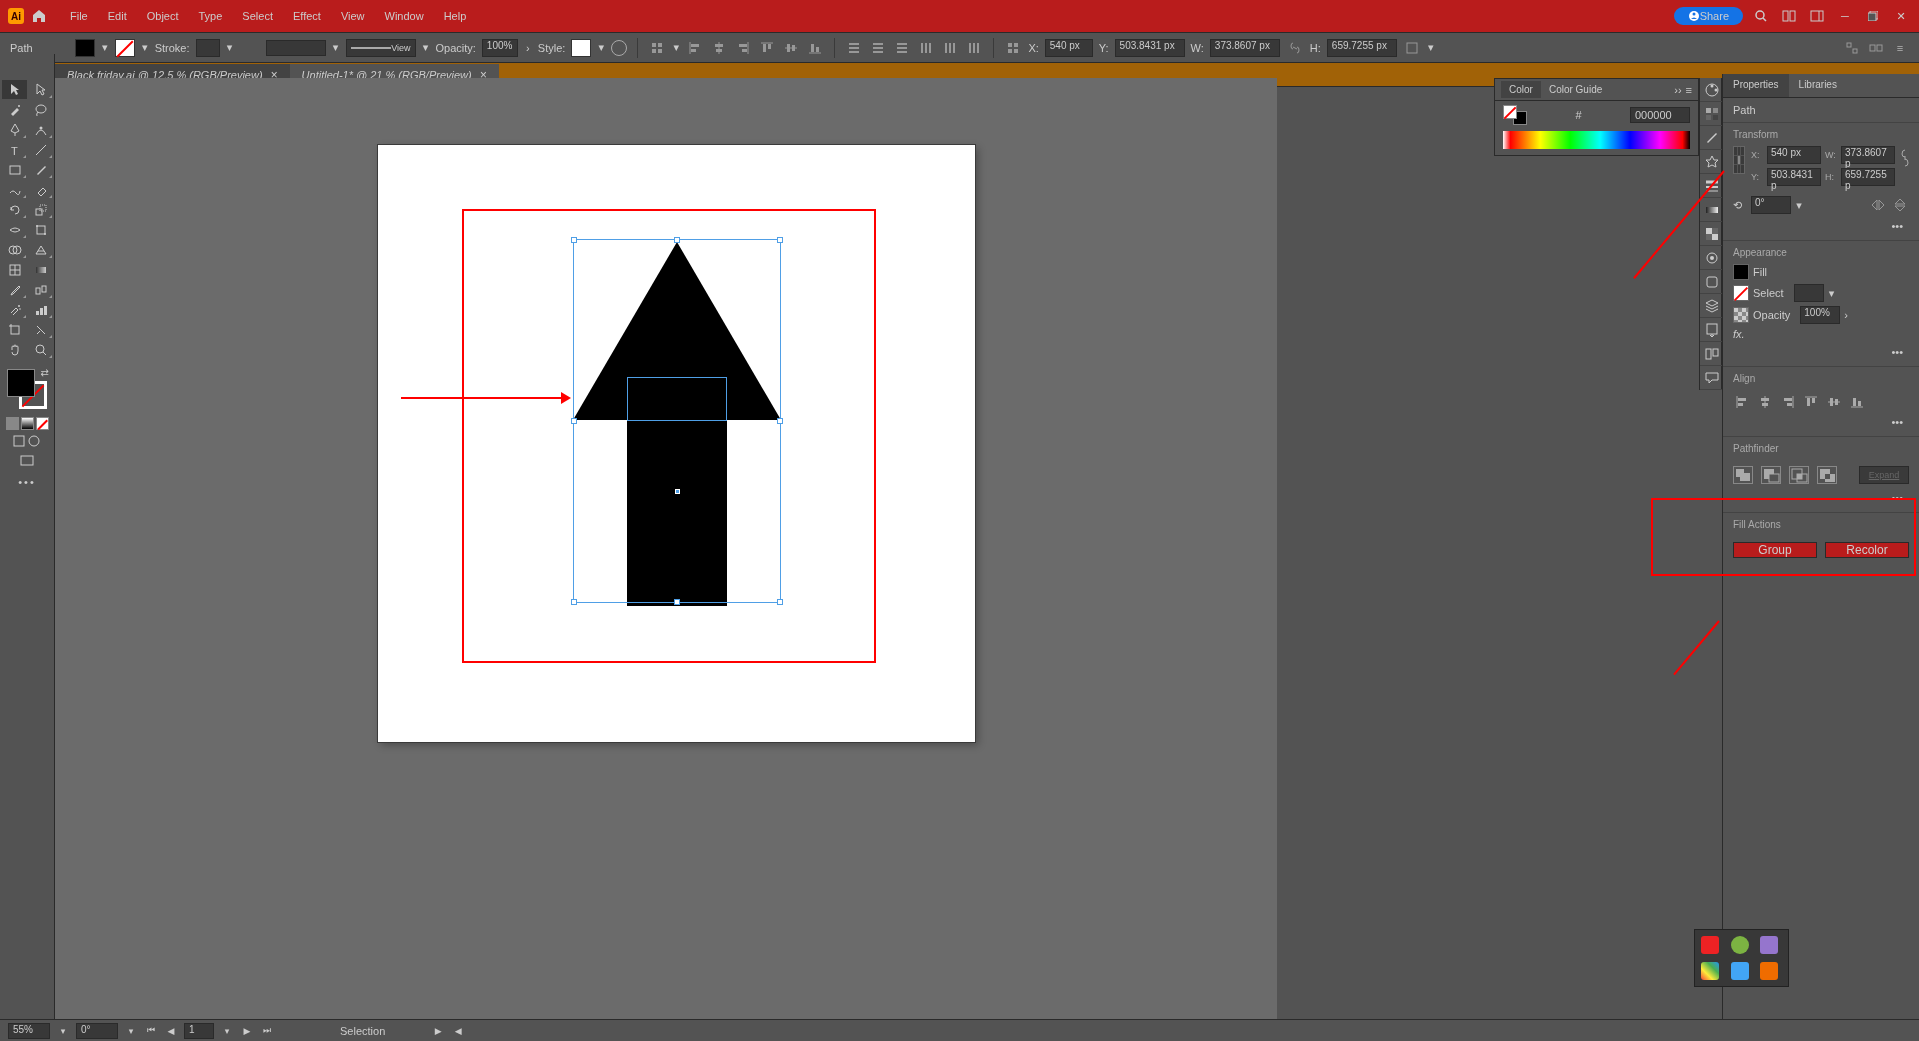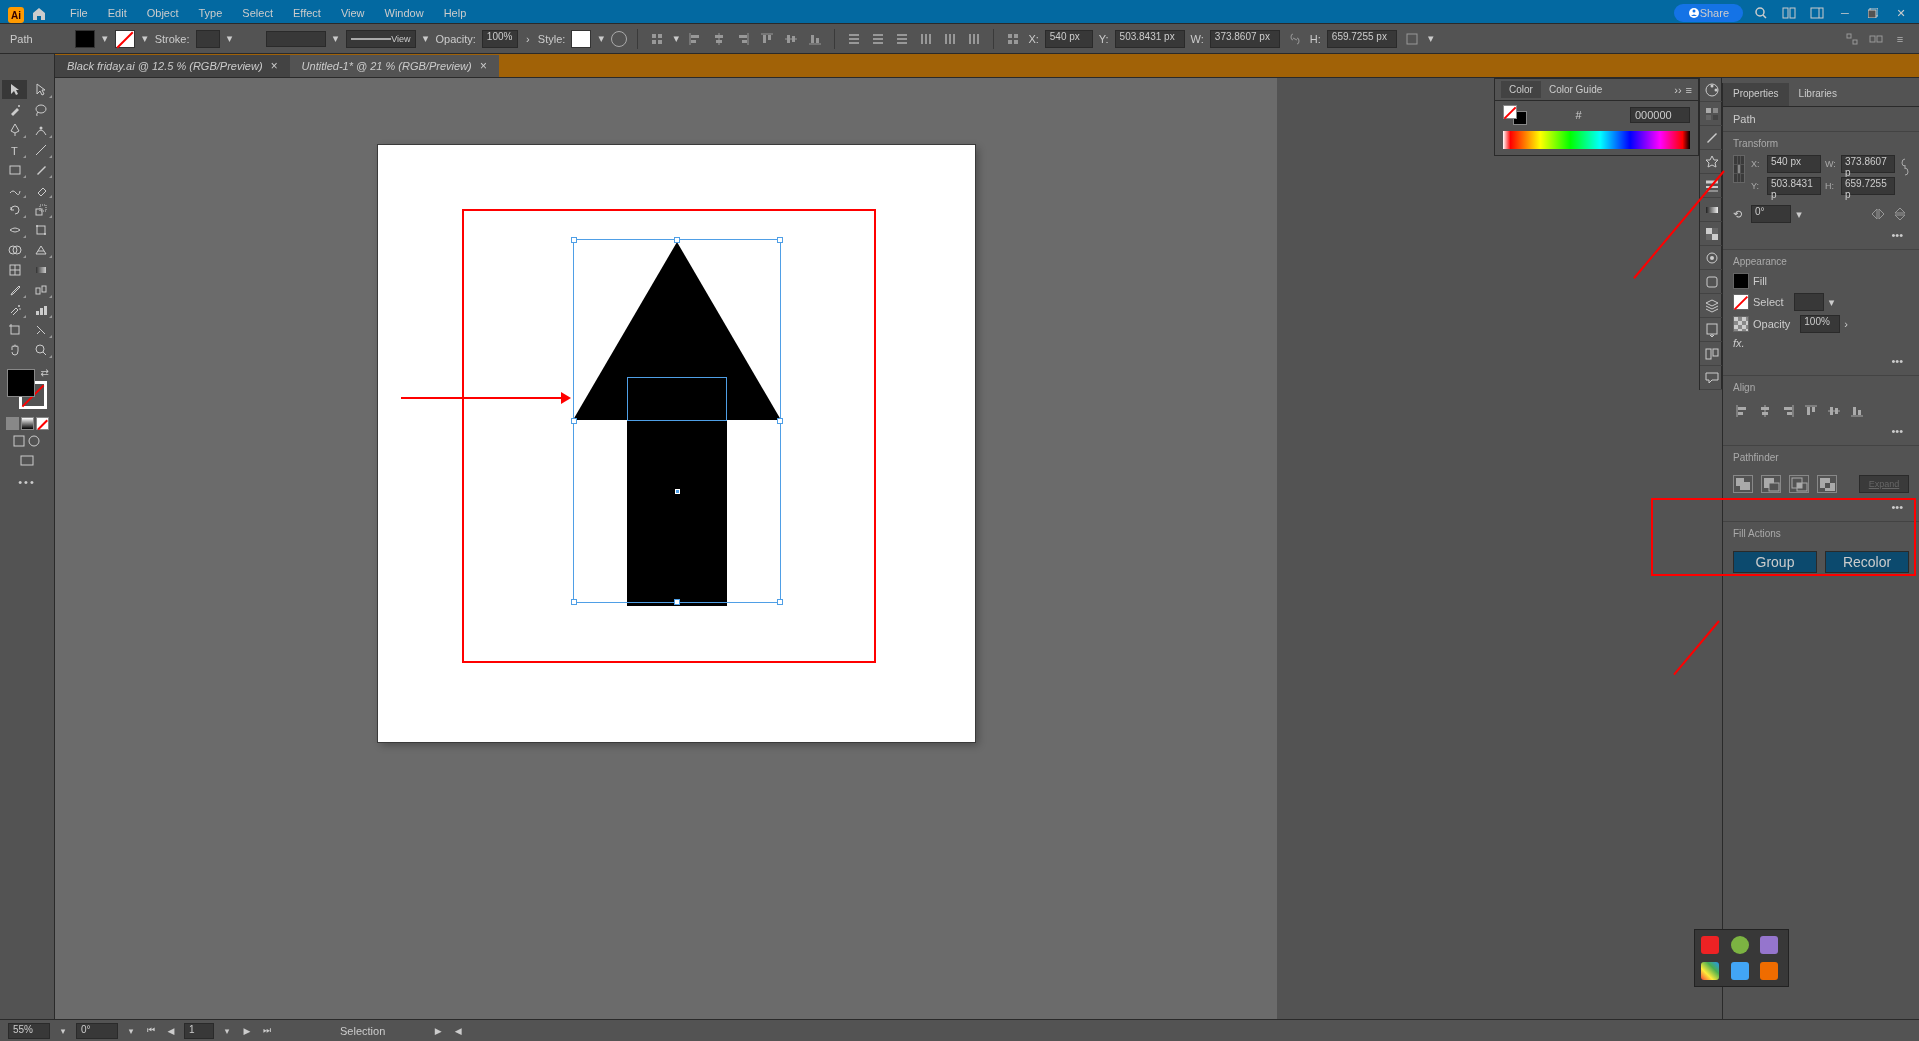--- a/index.html
+++ b/index.html
@@ -1,19 +1,19 @@
 <!DOCTYPE html>
 <html><head>
 <meta charset="utf-8">
 <style>
 * { margin: 0; padding: 0; box-sizing: border-box; font-family: -apple-system, BlinkMacSystemFont, "Segoe UI", Arial, sans-serif; font-size: 11px; color: #ccc; }
 body { background: #535353; width: 1919px; height: 1041px; overflow: hidden; position: relative; }
 
 
-.menu-bar { height: 24px; background: #0369a1; display: flex; align-items: flex-end; padding: 0 8px; border-bottom: 1px solid #2a2a2a; }
+.menu-bar { height: 33px; background: #b91c1c; display: flex; align-items: center; padding: 0 8px; border-bottom: 1px solid #2a2a2a; }
 .app-icon { width: 16px; height: 16px; background: #ff9a00; border-radius: 3px; display: flex; align-items: center; justify-content: center; color: #330000; font-weight: bold; font-size: 10px; margin-right: 6px; }
 .home-icon { width: 18px; height: 18px; display: flex; align-items: center; justify-content: center; margin-right: 12px; cursor: pointer; }
 .menu-item { padding: 4px 10px; cursor: pointer; }
 .menu-right { margin-left: auto; display: flex; align-items: center; gap: 8px; }
 .share-btn { background: #1473e6; padding: 3px 14px; border-radius: 14px; display: flex; align-items: center; cursor: pointer; color: #fff; margin-left: 12px; }
 .win-btn { width: 20px; height: 20px; display: flex; align-items: center; justify-content: center; cursor: pointer; }
 
 
 .control-bar { height: 30px; background: #535353; display: flex; align-items: center; padding: 0 10px; border-bottom: 1px solid #2a2a2a; gap: 6px; }
 .ctrl-label { font-size: 11px; }
@@ -82,42 +82,42 @@
 .fsm-fill { position: absolute; width: 14px; height: 14px; background: #fff; border: 1px solid #888; top: 0; left: 0; }
 .fsm-fill::after { content:''; position:absolute; left:-2px; top:50%; width:calc(100% + 4px); height:2px; background:red; transform:rotate(-45deg);}
 .fsm-stroke { position: absolute; width: 14px; height: 14px; background: #000; border: 1px solid #888; bottom: 0; right: 0; }
 .hex-input { background: #383838; border: 1px solid #2a2a2a; width: 60px; padding: 1px 4px; margin-left: auto; }
 .spectrum { height: 18px; background: linear-gradient(to right, #fff 0%, #f00 4%, #ff0 20%, #0f0 36%, #0ff 52%, #00f 68%, #f0f 84%, #f00 96%, #000 100%); margin: 2px 8px 6px; cursor: crosshair; }
 
 .icon-stack { position: absolute; top: 78px; right: 197px; width: 23px; display: flex; flex-direction: column; background: #535353; border-left: 1px solid #2a2a2a; border-right: 1px solid #2a2a2a; }
 .stack-icon { width: 23px; height: 24px; display: flex; align-items: center; justify-content: center; cursor: pointer; border-bottom: 1px solid #434343; }
 
 
-.right-panel { position: absolute; top: 83px; right: 0; width: 197px; bottom: 22px; background: #535353; border-left: 1px solid #2a2a2a; overflow-y: auto; }
+.right-panel { position: absolute; top: 74px; right: 0; width: 197px; bottom: 22px; background: #535353; border-left: 1px solid #2a2a2a; overflow-y: auto; }
 .right-tabs { display: flex; height: 24px; border-bottom: 1px solid #2a2a2a; }
 .rtab { padding: 5px 10px; cursor: pointer; font-size: 10px; }
 .rtab.active { background: #434343; }
 .prop-section { padding: 6px 10px; border-bottom: 1px solid #434343; }
 .prop-section-title { font-size: 10px; color: #aaa; margin-bottom: 6px; display: block; }
 .prop-row { display: flex; align-items: center; gap: 4px; margin-bottom: 4px; }
 .prop-label-sm { font-size: 9px; color: #aaa; width: 12px; }
 .prop-input { width: 54px; height: 18px; background: #383838; border: 1px solid #2a2a2a; padding: 0 3px; font-size: 10px; }
 .grid9 { width: 28px; height: 28px; display: grid; grid-template-columns: repeat(3,1fr); grid-template-rows: repeat(3,1fr); gap: 1px; border: 1px solid #666; }
 .g9c { background: #3a3a3a; }
 .g9c.c { background: #888; }
 .link-icon { width: 12px; height: 24px; display: flex; align-items: center; justify-content: center; }
 .more-section { text-align: right; padding: 2px 6px; cursor: pointer; }
 .appear-sw { width: 16px; height: 16px; border: 1px solid #666; }
 .align-icons-row { display: flex; gap: 5px; padding: 4px 0; }
 .align-ico { width: 18px; height: 16px; display: flex; align-items: center; justify-content: center; cursor: pointer; }
 .pf-buttons { display: flex; gap: 8px; padding: 6px 0; }
 .pf-btn { width: 20px; height: 18px; border: 1px solid #888; cursor: pointer; position: relative; }
 .pf-expand { width: 50px; height: 18px; background: #3a3a3a; border: 1px solid #2a2a2a; display: flex; align-items: center; justify-content: center; font-size: 9px; color: #666; margin-left: auto; text-decoration: underline; }
 .qa-btns { display: flex; gap: 8px; padding: 6px 0; }
-.qa-btn { flex: 1; height: 22px; background: #0c4a6e; border: 1px solid #2a2a2a; display: flex; align-items: center; justify-content: center; font-size: 14px; cursor: pointer; }
+.qa-btn { flex: 1; height: 16px; background: #b91c1c; border: 1px solid #2a2a2a; display: flex; align-items: center; justify-content: center; font-size: 12px; cursor: pointer; }
 
 
 .red-line-top { position: absolute; right: 190px; top: 75px; width: 140px; height: 2px; background: red; transform-origin: right center; transform: rotate(-50deg); }
 .red-box-pathfinder { position: absolute; border: 2px solid red; }
 .red-line-bottom { position: absolute; width: 70px; height: 2px; background: red; transform-origin: right center; transform: rotate(-50deg); }
 
 
 .float-apps { position: absolute; right: 130px; bottom: 54px; width: 95px; background: #383838; border: 1px solid #222; padding: 6px; display: grid; grid-template-columns: repeat(3,1fr); gap: 8px; }
 .fa-ico { width: 18px; height: 18px; border-radius: 3px; }
 

